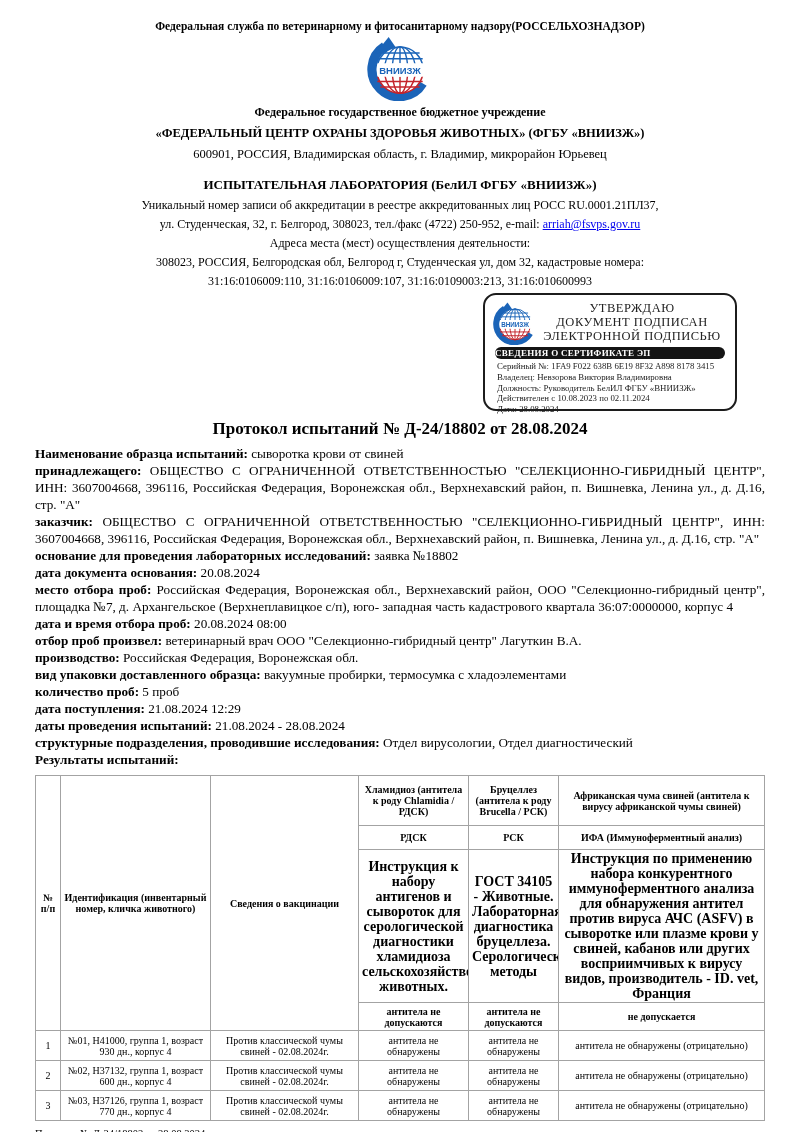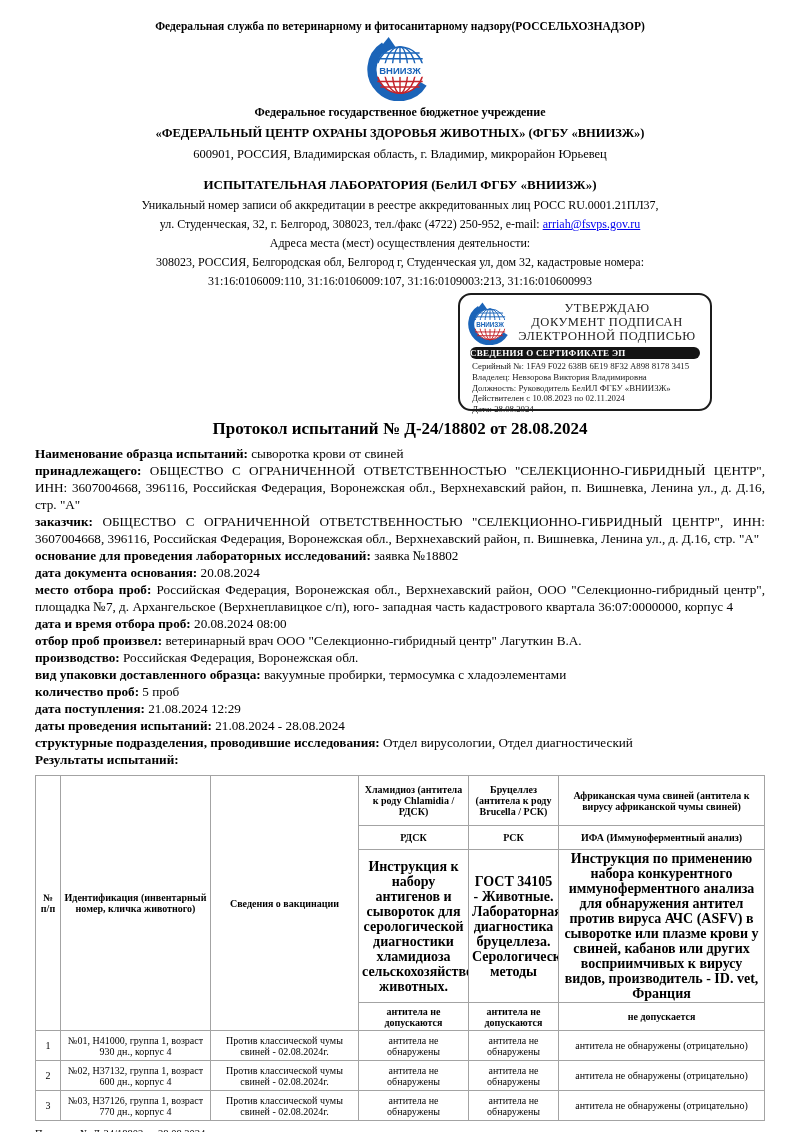--- a/index.html
+++ b/index.html
@@ -16,21 +16,21 @@
   .org-name { font-size:12.5px; font-weight:bold; margin-top:6px; }
   .org-addr { font-size:12.5px; margin-top:6px; }
   .org-contact { font-size:12.5px; margin-top:5px; }
   a.lnk { color:#0000ee; text-decoration:underline; cursor:pointer; }
   .lab-title { font-size:13px; font-weight:bold; margin-top:15px; }
   .lab-line { font-size:12px; line-height:19px; }
   .lab-block { margin-top:3px; }
 
   .stamp-zone { position:relative; height:124px; }
   .stamp {
-    position:absolute; left:458px; top:2px; width:254px; height:118px;
+    position:absolute; left:483px; top:2px; width:254px; height:118px;
     border:2px solid #1c1c1c; border-radius:13px; padding:4px 8px 2px;
     background:#fff; color:#222;
   }
   .stamp-top { display:flex; align-items:center; }
   .stamp-logo { width:44px; height:44px; flex:0 0 44px; margin-top:2px; }
   .stamp-head { flex:1; text-align:center; }
   .stamp-approve { font-size:12.5px; letter-spacing:.5px; line-height:14px; }
   .stamp-sig { font-size:12.5px; letter-spacing:.5px; line-height:14px; }
   .stamp-bar {
     background:#141414; color:#fff; font-size:9px; font-weight:bold;

